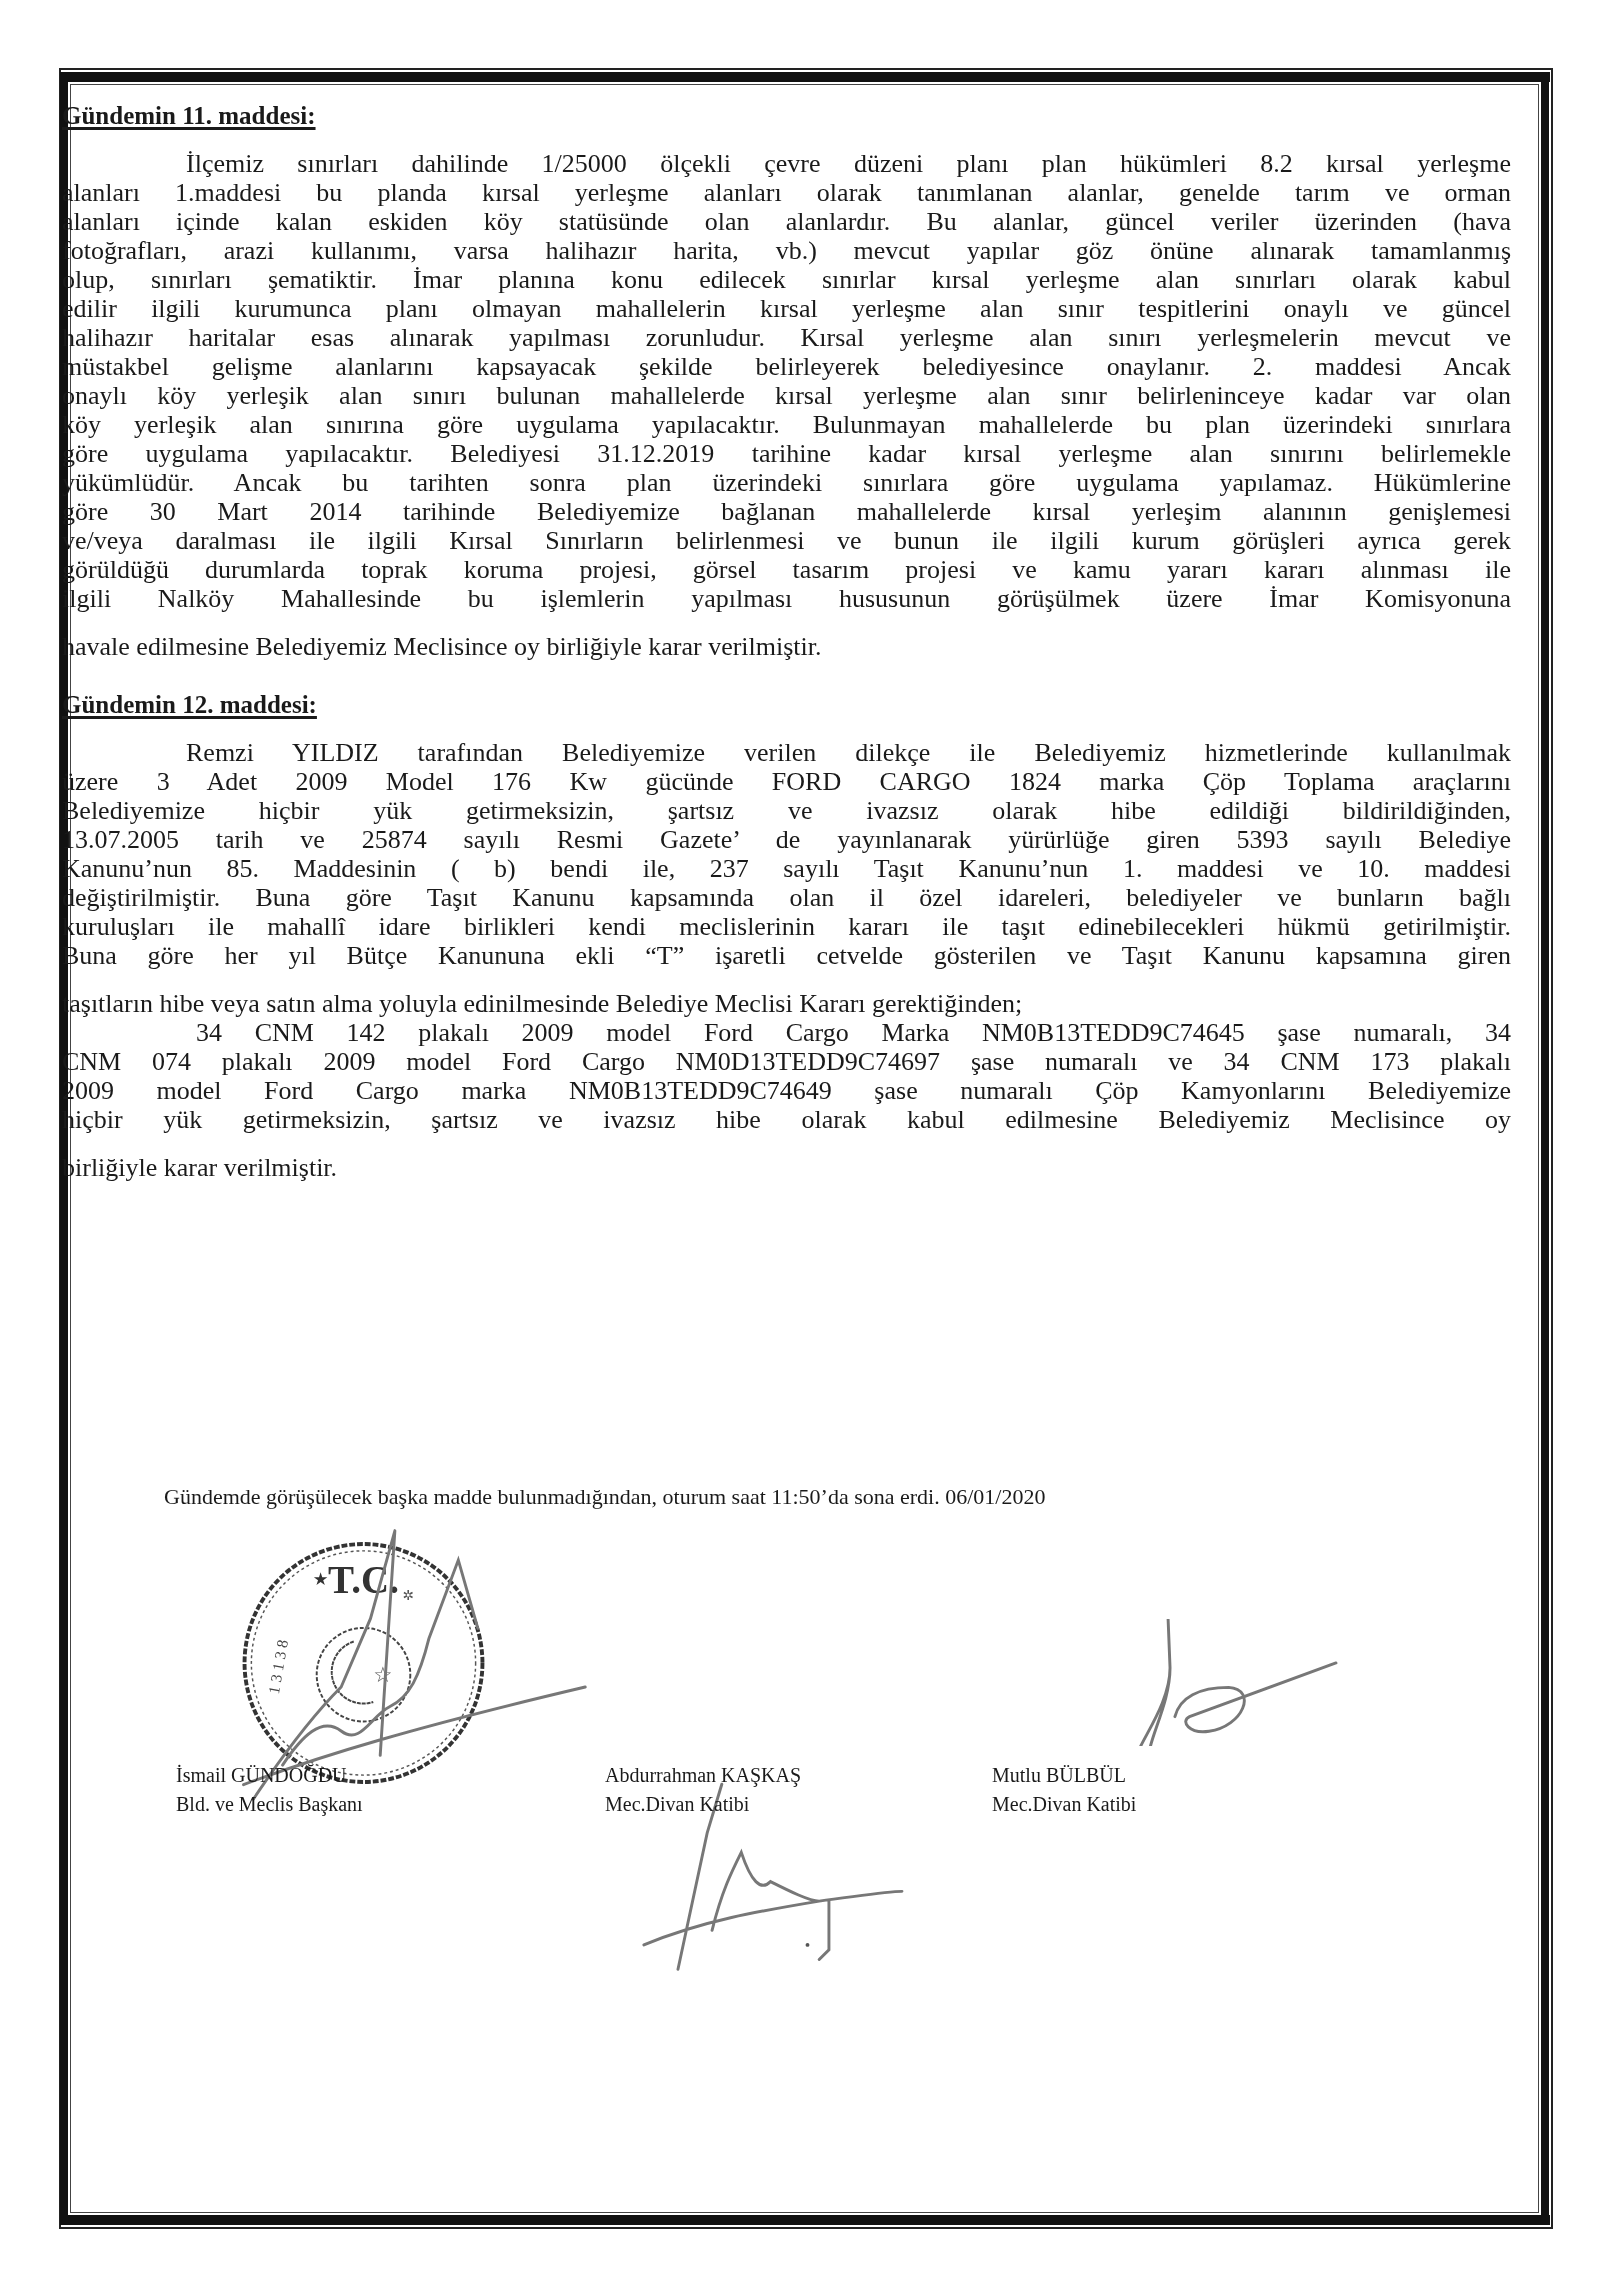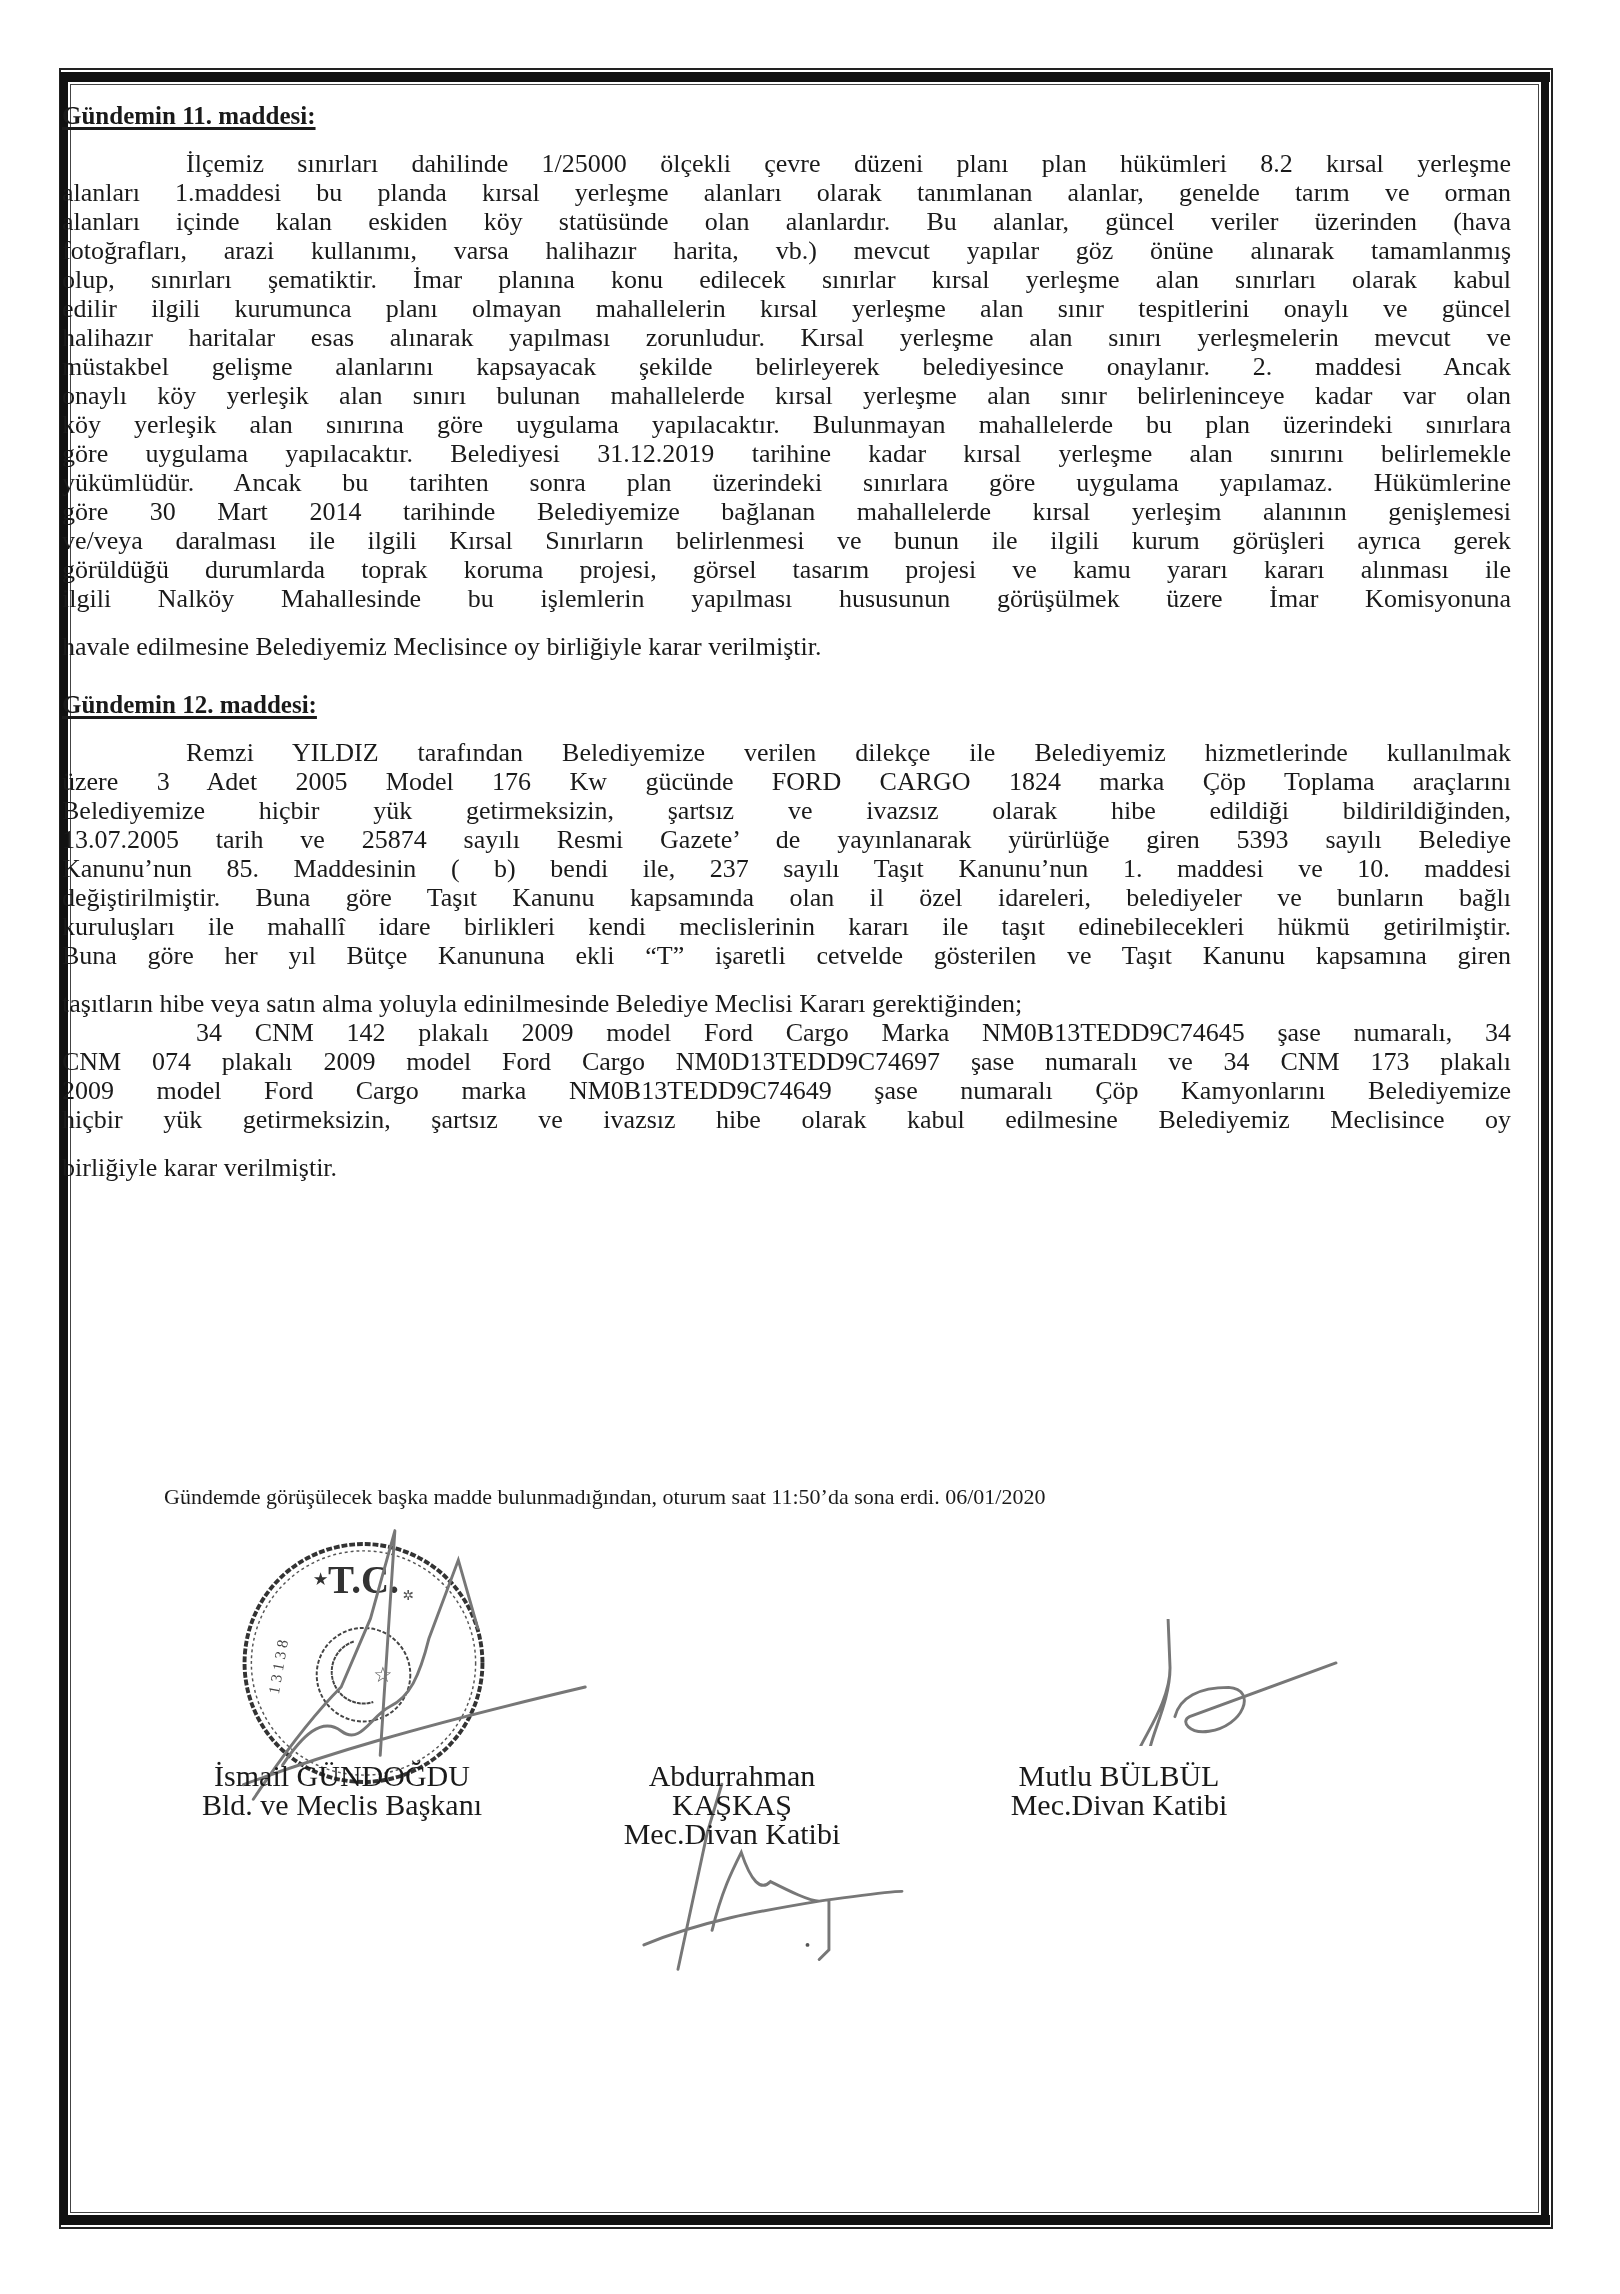--- a/index.html
+++ b/index.html
@@ -20,21 +20,21 @@
   .line { font-size: 26px; line-height: 29px; height: 29px; text-align: justify; text-align-last: justify;
           white-space: nowrap; overflow: visible; }
   .line span { white-space: normal; }
   .line.indent { padding-left: 124px; margin-top: 19px; }
   .line.indent2 { padding-left: 134px; }
   .line.last { text-align-last: left; margin-top: 19px; }
   .para2 { margin-top: 29px; }
 
   .closing { position: absolute; left: 164px; top: 1484px; font-size: 22px; white-space: nowrap; }
 
-  .sig-block { position: absolute; text-align: center; font-size: 30px; line-height: 29px; }
+  .sig-block { position: absolute; text-align: left; font-size: 20px; line-height: 29px; }
   .sig1 { left: 176px; top: 1761px; width: 332px; }
   .sig2 { left: 605px; top: 1761px; width: 254px; }
   .sig3 { left: 992px; top: 1761px; width: 254px; }
 
   .stamp { position: absolute; left: 227px; top: 1536px; width: 273px; height: 254px; }
   .signature { position: absolute; }
 </style>
 </head>
 <body>
 
@@ -67,21 +67,21 @@
       <div class="line"><span>görüldüğü durumlarda toprak koruma projesi, görsel tasarım projesi ve kamu yararı kararı alınması ile</span></div>
       <div class="line"><span>ilgili Nalköy Mahallesinde bu işlemlerin yapılması hususunun görüşülmek üzere İmar Komisyonuna</span></div>
       <div class="line last"><span>havale edilmesine Belediyemiz Meclisince oy birliğiyle karar verilmiştir.</span></div>
     </div>
   </section>
 
   <section class="para2">
     <div class="heading">Gündemin 12. maddesi:</div>
     <div>
       <div class="line indent"><span>Remzi YILDIZ tarafından Belediyemize verilen dilekçe ile Belediyemiz hizmetlerinde kullanılmak</span></div>
-      <div class="line"><span>üzere 3 Adet 2005 Model 176 Kw gücünde FORD CARGO 1824 marka Çöp Toplama araçlarını</span></div>
+      <div class="line"><span>üzere 3 Adet 2009 Model 176 Kw gücünde FORD CARGO 1824 marka Çöp Toplama araçlarını</span></div>
       <div class="line"><span>Belediyemize hiçbir yük getirmeksizin, şartsız ve ivazsız olarak hibe edildiği bildirildiğinden,</span></div>
       <div class="line"><span>13.07.2005 tarih ve 25874 sayılı Resmi Gazete’ de yayınlanarak yürürlüğe giren 5393 sayılı Belediye</span></div>
       <div class="line"><span>Kanunu’nun 85. Maddesinin ( b) bendi ile, 237 sayılı Taşıt Kanunu’nun 1. maddesi ve 10. maddesi</span></div>
       <div class="line"><span>değiştirilmiştir. Buna göre Taşıt Kanunu kapsamında olan il özel idareleri, belediyeler ve bunların bağlı</span></div>
       <div class="line"><span>kuruluşları ile mahallî idare birlikleri kendi meclislerinin kararı ile taşıt edinebilecekleri hükmü getirilmiştir.</span></div>
       <div class="line"><span>Buna göre her yıl Bütçe Kanununa ekli “T” işaretli cetvelde gösterilen ve Taşıt Kanunu kapsamına giren</span></div>
       <div class="line last"><span>taşıtların hibe veya satın alma yoluyla edinilmesinde Belediye Meclisi Kararı gerektiğinden;</span></div>
     </div>
     <div>
       <div class="line indent2"><span>34 CNM 142 plakalı 2009 model Ford Cargo Marka NM0B13TEDD9C74645 şase numaralı, 34</span></div>

